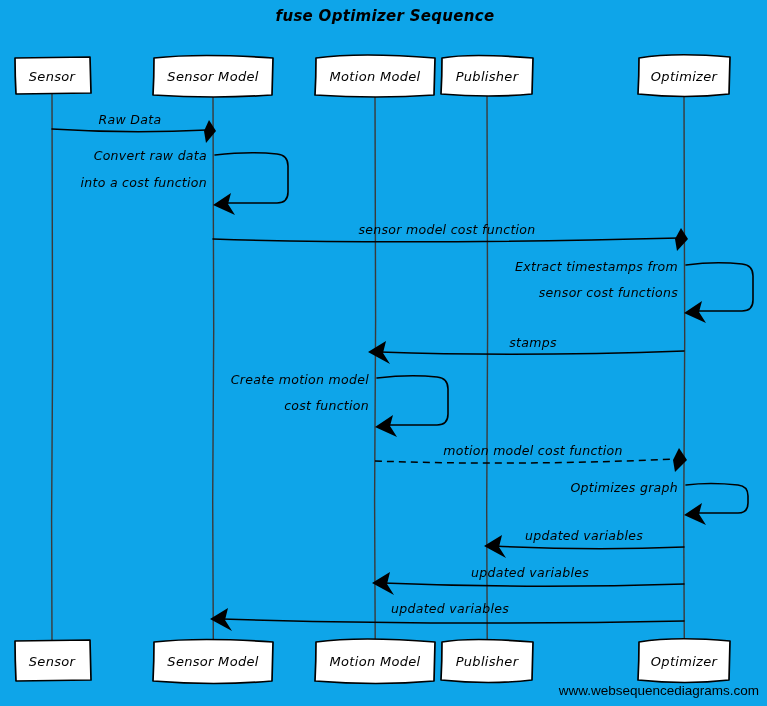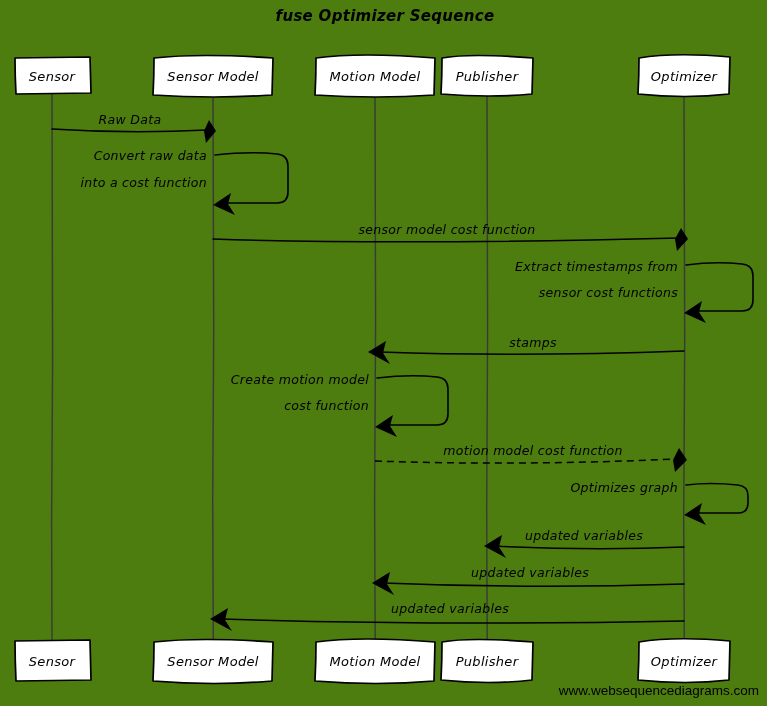--- a/index.html
+++ b/index.html
@@ -8,21 +8,21 @@
     padding: 0;
     background: #ffffff;
   }
   body {
     font-family: "DejaVu Sans", sans-serif;
   }
   #diagram-root {
     position: relative;
     width: 767px;
     height: 706px;
-    background: #4d7c0f;
+    background: #0ea5e9;
     overflow: hidden;
   }
   #seq-svg {
     position: absolute;
     left: 0;
     top: 0;
     width: 767px;
     height: 706px;
     display: block;
   }

